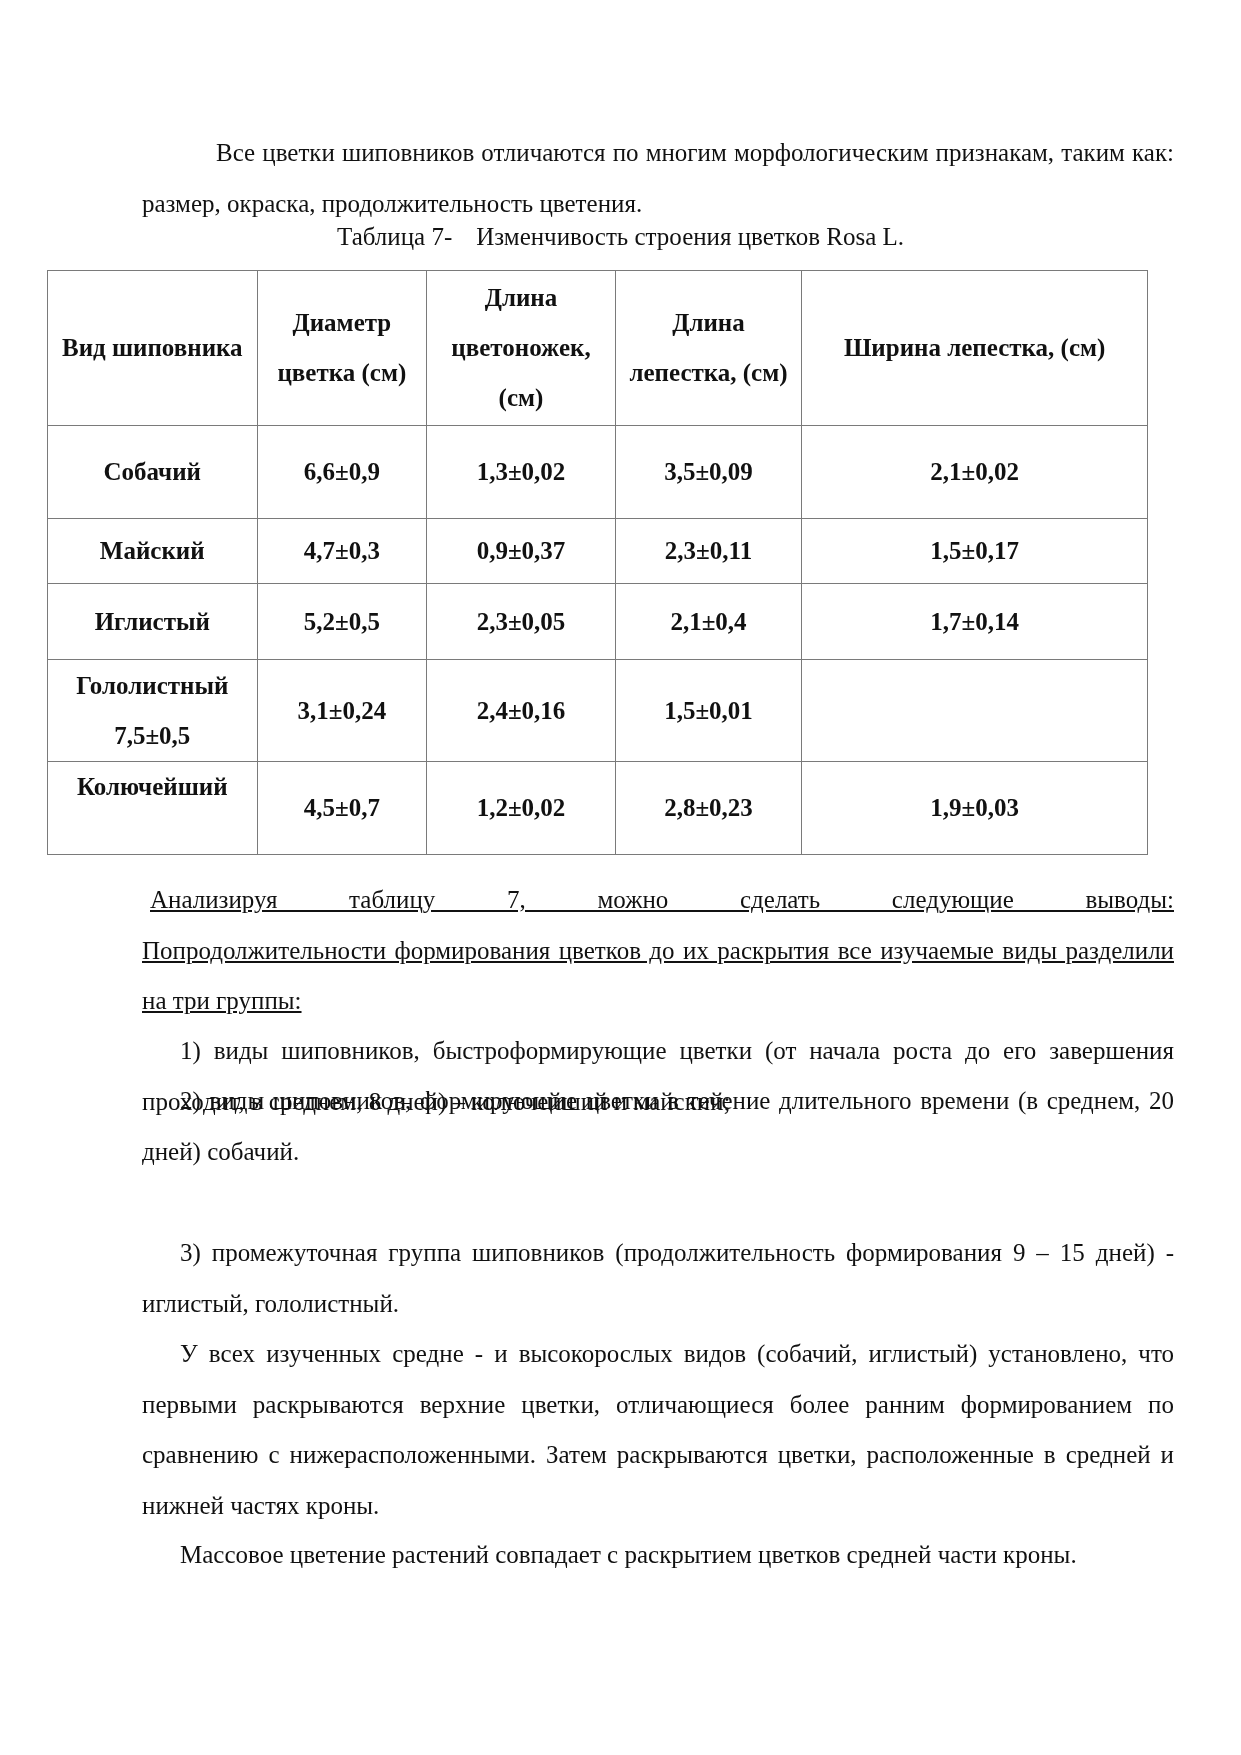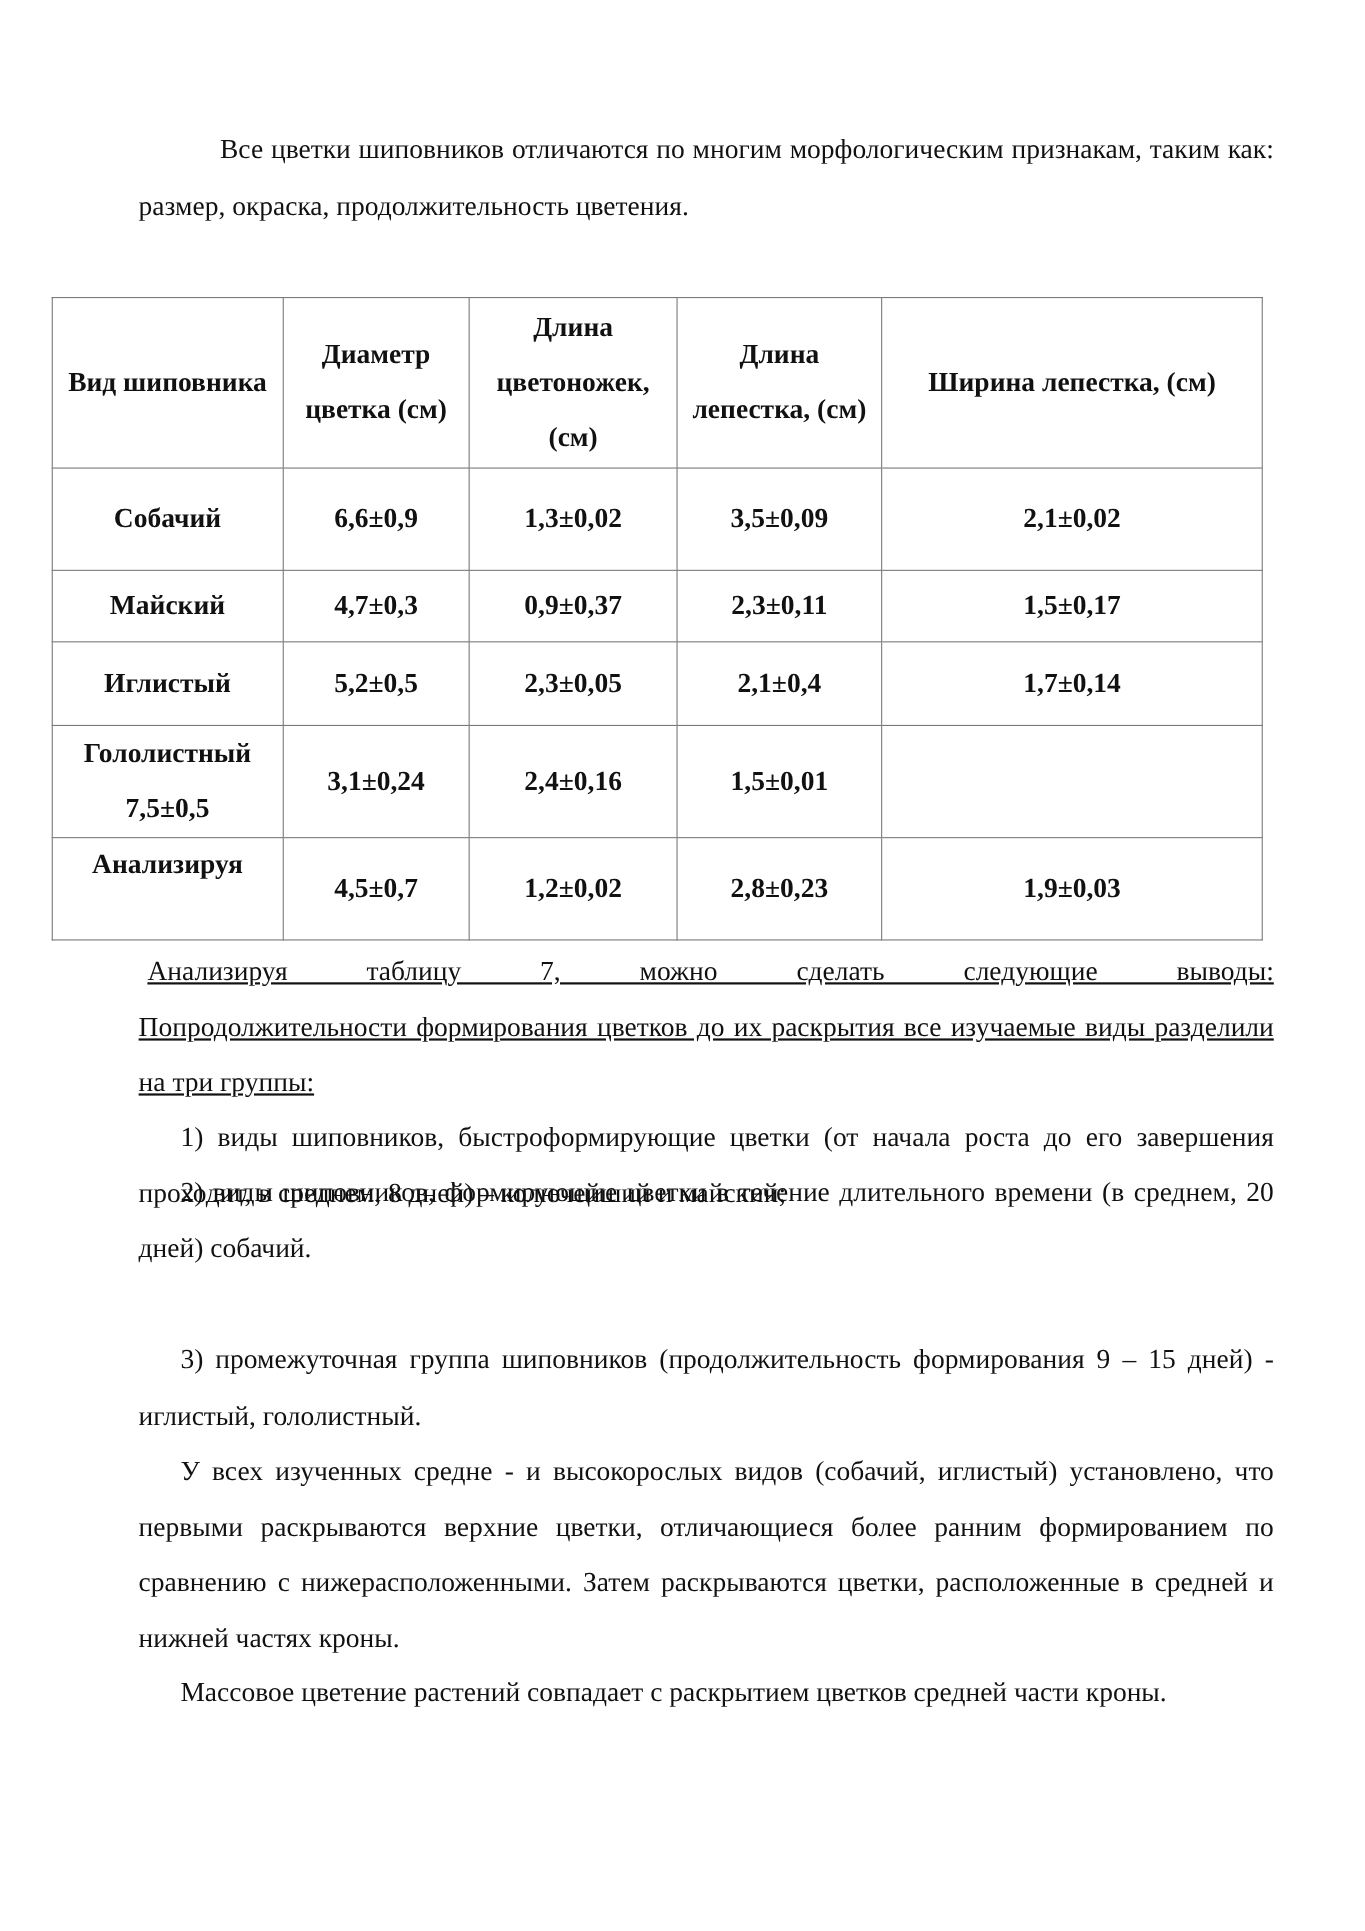--- a/index.html
+++ b/index.html
@@ -5,21 +5,21 @@
     html, body { margin: 0; padding: 0; background: #ffffff; }
     body {
       width: 1241px; height: 1755px; position: relative; overflow: hidden;
       font-family: "Liberation Serif", serif; color: #111111;
       font-size: 25px;
     }
     .page { position: absolute; left: 0; top: 0; width: 1241px; height: 1755px; }
 
     .para {
       position: absolute; left: 126px; width: 1032px;
-      line-height: 50.5px; text-align: justify; margin: 0;
+      line-height: 50.5px; text-align: justify; margin: 16px;
     }
     .indent { text-indent: 74px; }
     .indent2 { text-indent: 38px; }
 
     #p-intro { top: 112px; }
     #caption {
       position: absolute; top: 212px; left: 0; width: 1241px; text-align: center;
       line-height: 50px;
     }
     #caption .sep { display: inline-block; width: 24px; }
@@ -54,20 +54,23 @@
     #p-all { top: 1313px; }
     #p-mass { top: 1514px; }
   </style>
 </head>
 <body>
 
 <div class="page">
 
   <p class="para indent" id="p-intro">Все цветки шиповников отличаются по многим морфологическим признакам, таким как: размер, окраска, продолжительность цветения.</p>
 
+  <div id="caption">
+    <span>Таблица 7-</span><span class="sep"></span><span>Изменчивость строения цветков  Rosa L.</span>
+  </div>
 
   <table class="data">
     <colgroup>
       <col class="col1">
         <col class="col2">
         <col class="col3">
         <col class="col4">
         <col class="col5">
     </colgroup>
     <tbody>
@@ -103,21 +106,21 @@
       <td>
         <div>Гололистный</div>
         <div>7,5±0,5</div>
       </td>
       <td>3,1±0,24</td>
       <td>2,4±0,16</td>
       <td>1,5±0,01</td>
       <td></td>
     </tr>
     <tr class="r5">
-      <td class="top-align">Анализируя</td>
+      <td class="top-align">Колючейший</td>
       <td>4,5±0,7</td>
       <td>1,2±0,02</td>
       <td>2,8±0,23</td>
       <td>1,9±0,03</td>
     </tr>
   </tbody>
     </table>
 
   <div class="para" id="p-analysis">
     <span class="firstline">Анализируя таблицу 7, можно сделать следующие выводы:</span>

